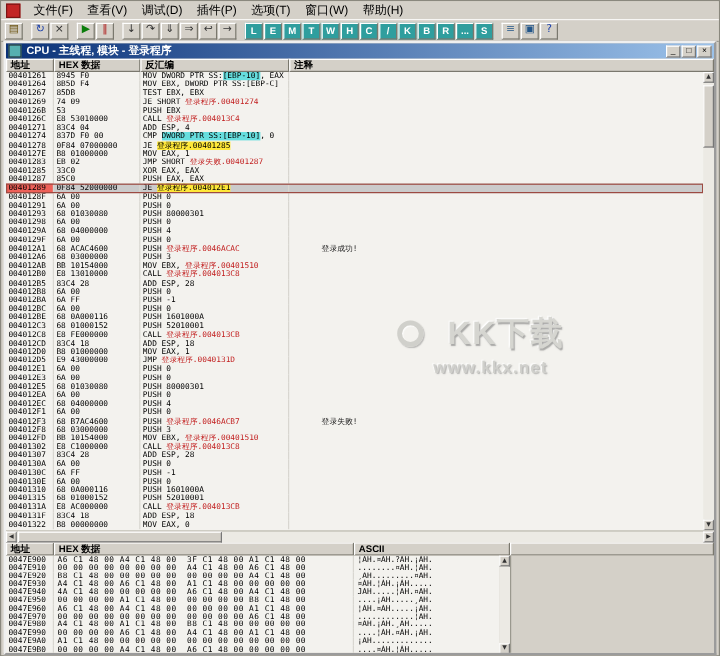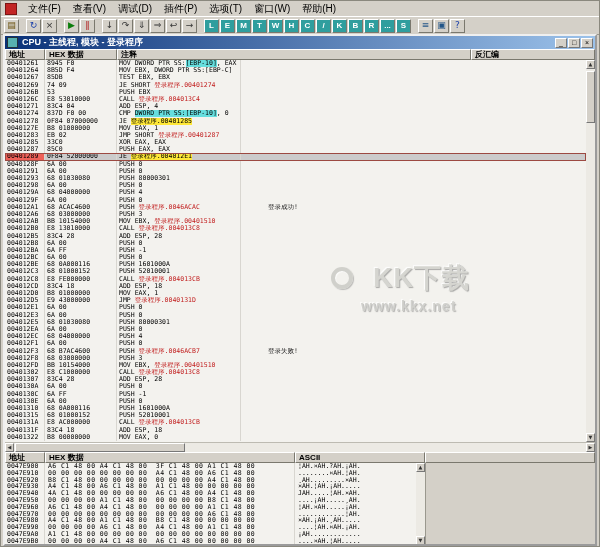--- a/index.html
+++ b/index.html
@@ -161,37 +161,37 @@
       <div class="tbtns">
         <div class="tb">_</div>
         <div class="tb">□</div>
         <div class="tb">×</div>
       </div>
     </div>
 
     <div class="heads">
       <div class="hcell w-addr">地址</div>
       <div class="hcell w-hex">HEX 数据</div>
+      <div class="hcell w-dis">反汇编</div>
       <div class="hcell w-rest">注释</div>
-      <div class="hcell w-dis">反汇编</div>
     </div>
 
     <div class="disasm-body">
       <div class="rows">
           <div class="drow"><div class="c-addr">00401261</div><div class="c-hex">8945 F0</div><div class="c-dis"><span>MOV DWORD PTR SS:</span><span class="hl-c">[EBP-10]</span><span>, EAX</span></div><div class="c-com"></div></div>
           <div class="drow"><div class="c-addr">00401264</div><div class="c-hex">8B5D F4</div><div class="c-dis"><span>MOV EBX, DWORD PTR SS:[EBP-C]</span></div><div class="c-com"></div></div>
           <div class="drow"><div class="c-addr">00401267</div><div class="c-hex">85DB</div><div class="c-dis"><span>TEST EBX, EBX</span></div><div class="c-com"></div></div>
           <div class="drow"><div class="c-addr">00401269</div><div class="c-hex">74 09</div><div class="c-dis"><span>JE SHORT </span><span class="red">登录程序.00401274</span></div><div class="c-com"></div></div>
           <div class="drow"><div class="c-addr">0040126B</div><div class="c-hex">53</div><div class="c-dis"><span>PUSH EBX</span></div><div class="c-com"></div></div>
           <div class="drow"><div class="c-addr">0040126C</div><div class="c-hex">E8 53010000</div><div class="c-dis"><span>CALL </span><span class="red">登录程序.004013C4</span></div><div class="c-com"></div></div>
           <div class="drow"><div class="c-addr">00401271</div><div class="c-hex">83C4 04</div><div class="c-dis"><span>ADD ESP, 4</span></div><div class="c-com"></div></div>
           <div class="drow"><div class="c-addr">00401274</div><div class="c-hex">837D F0 00</div><div class="c-dis"><span>CMP </span><span class="hl-c">DWORD PTR SS:[EBP-10]</span><span>, 0</span></div><div class="c-com"></div></div>
           <div class="drow"><div class="c-addr">00401278</div><div class="c-hex">0F84 07000000</div><div class="c-dis"><span>JE </span><span class="hl-y">登录程序.00401285</span></div><div class="c-com"></div></div>
           <div class="drow"><div class="c-addr">0040127E</div><div class="c-hex">B8 01000000</div><div class="c-dis"><span>MOV EAX, 1</span></div><div class="c-com"></div></div>
-          <div class="drow"><div class="c-addr">00401283</div><div class="c-hex">EB 02</div><div class="c-dis"><span>JMP SHORT </span><span class="red">登录程序.00401287</span></div><div class="c-com"></div></div>
+          <div class="drow"><div class="c-addr">00401283</div><div class="c-hex">EB 02</div><div class="c-dis"><span>JMP SHORT </span><span class="red">登录失败.00401287</span></div><div class="c-com"></div></div>
           <div class="drow"><div class="c-addr">00401285</div><div class="c-hex">33C0</div><div class="c-dis"><span>XOR EAX, EAX</span></div><div class="c-com"></div></div>
           <div class="drow"><div class="c-addr">00401287</div><div class="c-hex">85C0</div><div class="c-dis"><span>PUSH EAX, EAX</span></div><div class="c-com"></div></div>
           <div class="drow selected"><div class="c-addr">00401289</div><div class="c-hex">0F84 52000000</div><div class="c-dis"><span>JE </span><span class="hl-y">登录程序.004012E1</span></div><div class="c-com"></div></div>
           <div class="drow"><div class="c-addr">0040128F</div><div class="c-hex">6A 00</div><div class="c-dis"><span>PUSH 0</span></div><div class="c-com"></div></div>
           <div class="drow"><div class="c-addr">00401291</div><div class="c-hex">6A 00</div><div class="c-dis"><span>PUSH 0</span></div><div class="c-com"></div></div>
           <div class="drow"><div class="c-addr">00401293</div><div class="c-hex">68 01030080</div><div class="c-dis"><span>PUSH 80000301</span></div><div class="c-com"></div></div>
           <div class="drow"><div class="c-addr">00401298</div><div class="c-hex">6A 00</div><div class="c-dis"><span>PUSH 0</span></div><div class="c-com"></div></div>
           <div class="drow"><div class="c-addr">0040129A</div><div class="c-hex">68 04000000</div><div class="c-dis"><span>PUSH 4</span></div><div class="c-com"></div></div>
           <div class="drow"><div class="c-addr">0040129F</div><div class="c-hex">6A 00</div><div class="c-dis"><span>PUSH 0</span></div><div class="c-com"></div></div>
           <div class="drow"><div class="c-addr">004012A1</div><div class="c-hex">68 ACAC4600</div><div class="c-dis"><span>PUSH </span><span class="red">登录程序.0046ACAC</span></div><div class="c-com">登录成功!</div></div>

